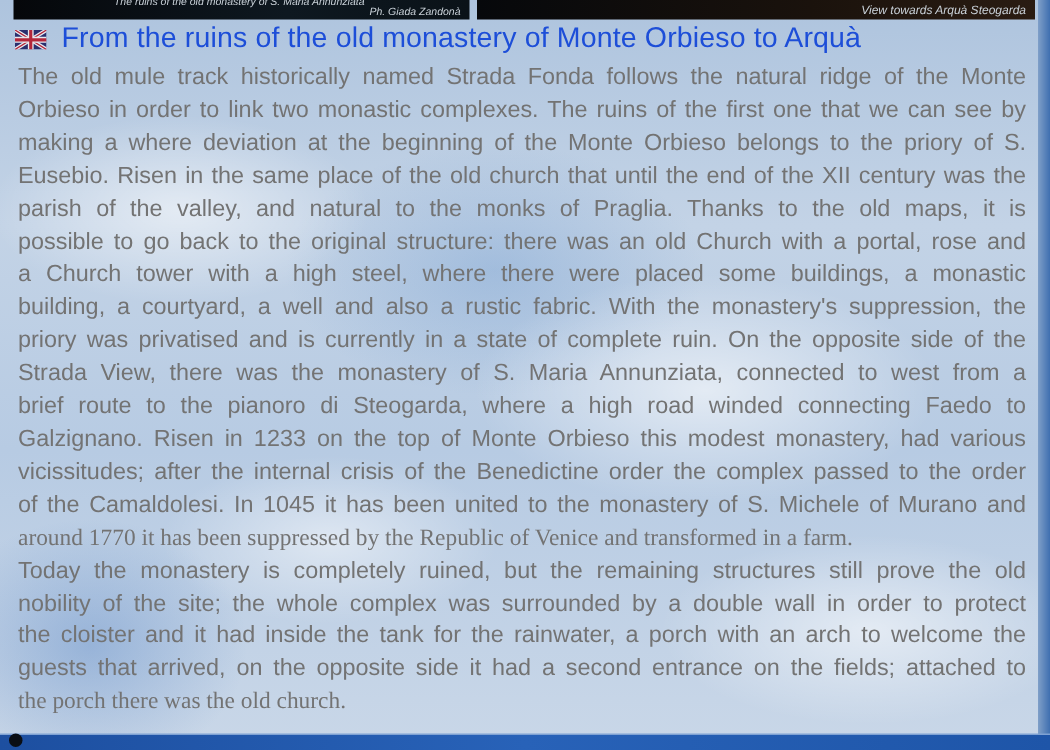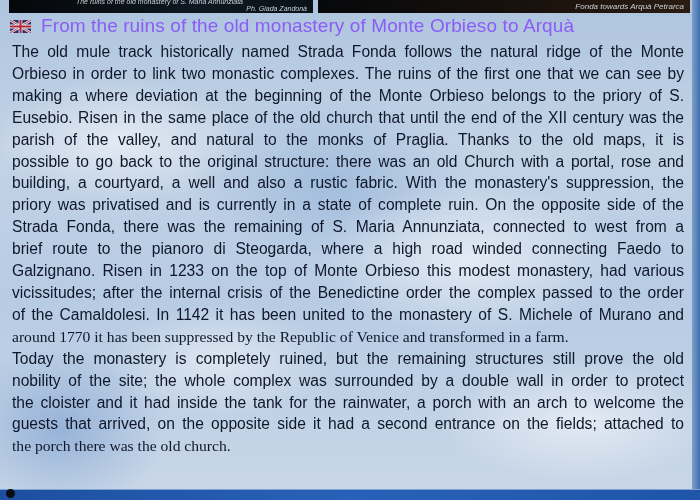--- a/index.html
+++ b/index.html
@@ -27,25 +27,25 @@
       font-size: 7px; line-height: 7px; white-space: nowrap;
     }
     .cap-left-1 { top: -2px; right: 70px; }
     .cap-left-2 { top: 5px; }
     .cap-right { top: 3px; font-size: 8px; }
     .title-row {
       position: absolute; left: 10px; top: 15px; display: flex; align-items: center;
     }
     .flag { width: 21px; height: 13px; margin-right: 10px; }
     .title {
-      font-size: 19px; color: #8b5cf6; letter-spacing: 0.1px; white-space: nowrap;
+      font-size: 19px; color: #1d4ed8; letter-spacing: 0.1px; white-space: nowrap;
     }
     .body-text {
       position: absolute; left: 12px; top: 41px; width: 672px;
-      font-size: 15.6px; line-height: 21.9px; color: #0f172a;
+      font-size: 15.6px; line-height: 21.9px; color: #737373;
       text-align: justify;
     }
     .body-text .line { display: block; white-space: nowrap; text-align-last: justify; }
     .body-text .line.last { text-align-last: left; font-family: Liberation Serif, serif; }
     .bottom-band {
       position: absolute; left: 0; bottom: 0; width: 700px; height: 10px;
       background: linear-gradient(90deg, #1d4fa0 0%, #2862b8 50%, #1e55a8 100%);
       border-top: 1px solid #7fa2d3;
     }
     .bolt {
@@ -54,48 +54,49 @@
     }
   </style>
 </head>
 <body>
 
 <div class="photo-strip photo-left">
   <span class="caption cap-left-1">The ruins of the old monastery of S. Maria Annunziata</span>
   <span class="caption cap-left-2">Ph. Giada Zandonà</span>
 </div>
 <div class="photo-strip photo-right">
-  <span class="caption cap-right">Fonda towards Arquà Petrarca</span>
+  <span class="caption cap-right">View towards Arquà Steogarda</span>
 </div>
 
 <div class="title-row">
   <svg class="flag" viewBox="0 0 60 36" preserveAspectRatio="none">
     <rect width="60" height="36" fill="#2a2f6e"></rect>
     <path d="M0,0 L60,36 M60,0 L0,36" stroke="#e8e8ee" stroke-width="7"></path>
     <path d="M0,0 L60,36 M60,0 L0,36" stroke="#b3263a" stroke-width="2.5"></path>
     <path d="M30,0 V36 M0,18 H60" stroke="#e8e8ee" stroke-width="11"></path>
     <path d="M30,0 V36 M0,18 H60" stroke="#b3263a" stroke-width="6"></path>
   </svg>
   <span class="title">From the ruins of the old monastery of Monte Orbieso to Arquà</span>
 </div>
 
 <div class="body-text">
   <span class="line">The old mule track historically named Strada Fonda follows the natural ridge of the Monte</span>
   <span class="line">Orbieso in order to link two monastic complexes. The ruins of the first one that we can see by</span>
   <span class="line">making a where deviation at the beginning of the Monte Orbieso belongs to the priory of S.</span>
   <span class="line">Eusebio. Risen in the same place of the old church that until the end of the XII century was the</span>
   <span class="line">parish of the valley, and natural to the monks of Praglia. Thanks to the old maps, it is</span>
   <span class="line">possible to go back to the original structure: there was an old Church with a portal, rose and</span>
+  <span class="line">a Church tower with a high steel, where there were placed some buildings, a monastic</span>
   <span class="line">building, a courtyard, a well and also a rustic fabric. With the monastery's suppression, the</span>
   <span class="line">priory was privatised and is currently in a state of complete ruin. On the opposite side of the</span>
-  <span class="line">Strada Fonda, there was the remaining of S. Maria Annunziata, connected to west from a</span>
+  <span class="line">Strada View, there was the monastery of S. Maria Annunziata, connected to west from a</span>
   <span class="line">brief route to the pianoro di Steogarda, where a high road winded connecting Faedo to</span>
   <span class="line">Galzignano. Risen in 1233 on the top of Monte Orbieso this modest monastery, had various</span>
   <span class="line">vicissitudes; after the internal crisis of the Benedictine order the complex passed to the order</span>
-  <span class="line">of the Camaldolesi. In 1142 it has been united to the monastery of S. Michele of Murano and</span>
+  <span class="line">of the Camaldolesi. In 1045 it has been united to the monastery of S. Michele of Murano and</span>
   <span class="line last">around 1770 it has been suppressed by the Republic of Venice and transformed in a farm.</span>
   <span class="line">Today the monastery is completely ruined, but the remaining structures still prove the old</span>
   <span class="line">nobility of the site; the whole complex was surrounded by a double wall in order to protect</span>
   <span class="line">the cloister and it had inside the tank for the rainwater, a porch with an arch to welcome the</span>
   <span class="line">guests that arrived, on the opposite side it had a second entrance on the fields; attached to</span>
   <span class="line last">the porch there was the old church.</span>
 </div>
 
 <div class="panel-edge"></div>
 <div class="bottom-band">

